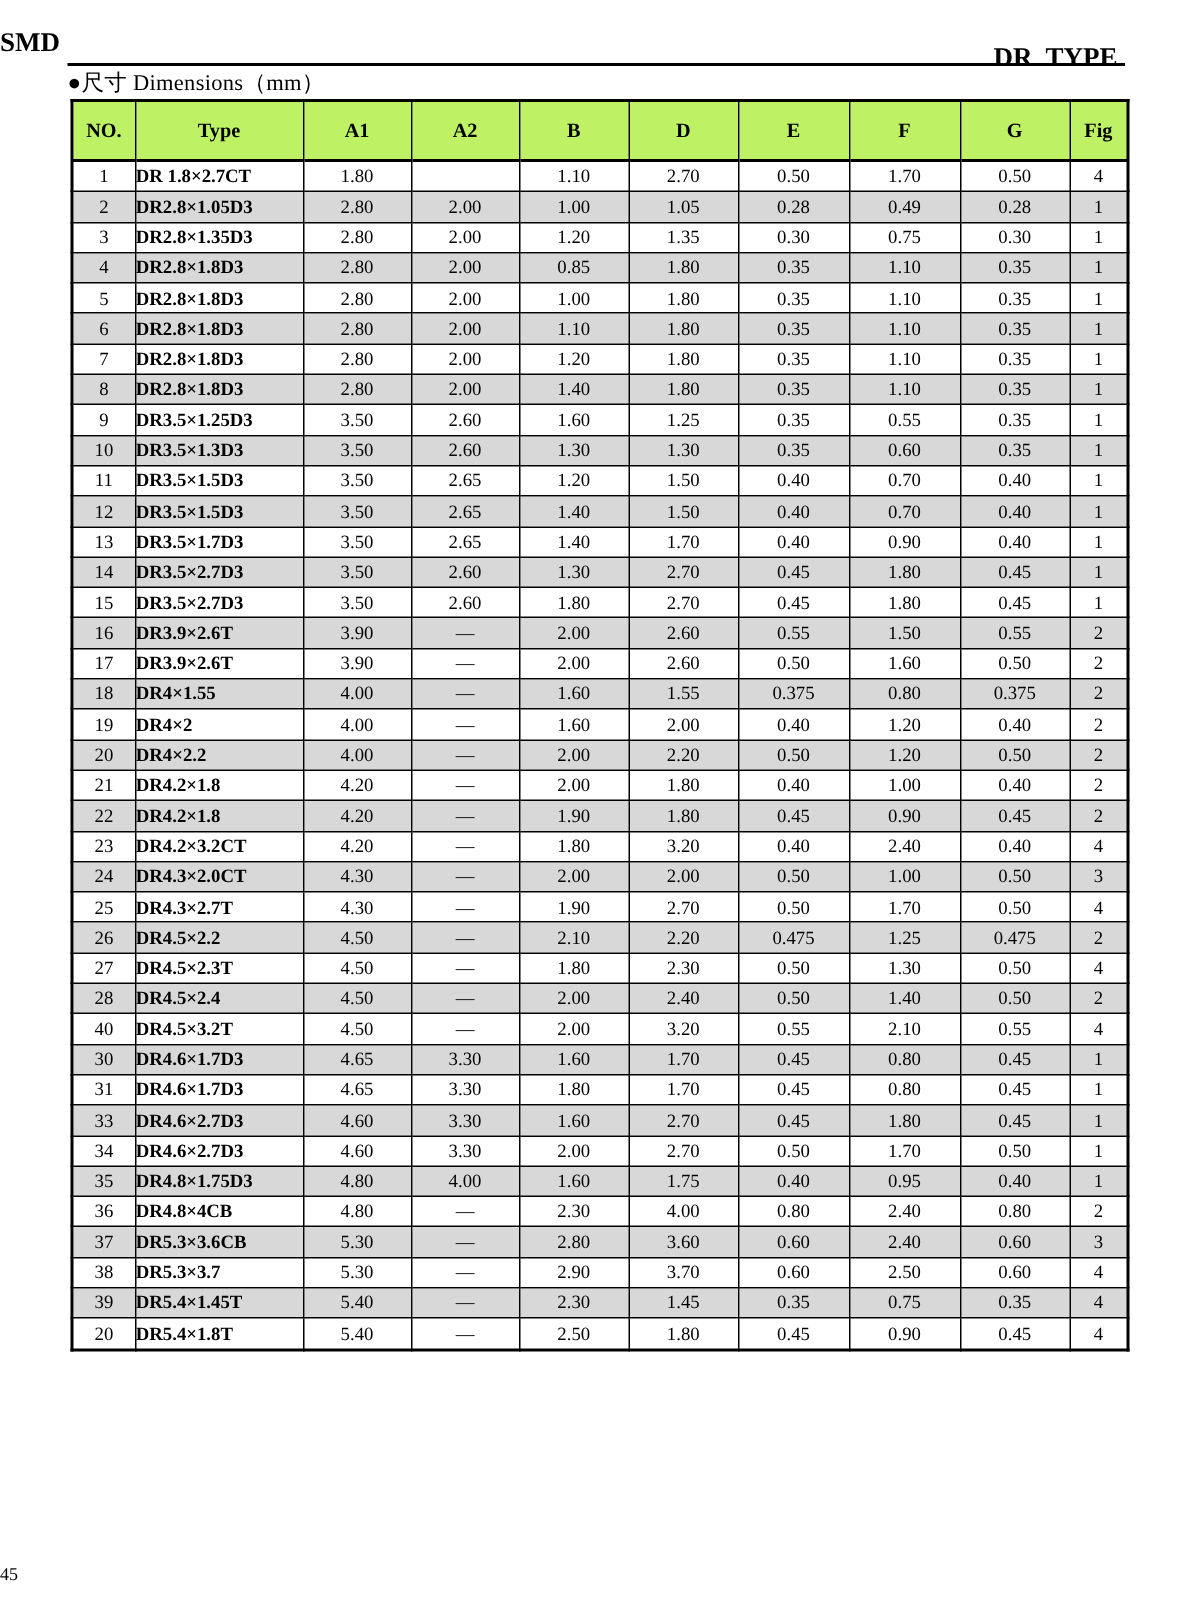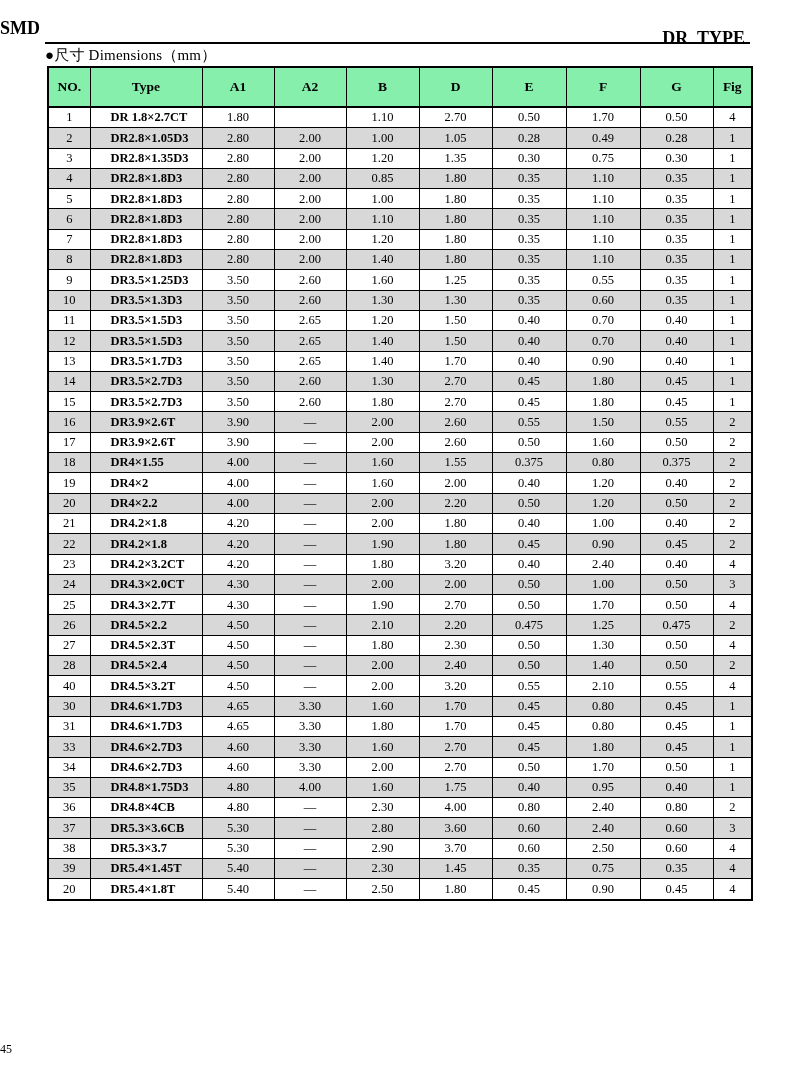--- a/index.html
+++ b/index.html
@@ -35,35 +35,35 @@
     border:2px solid #000;
   }
   .dim-table th, .dim-table td {
     border:1px solid #000;
     text-align:center;
     padding:0;
     overflow:hidden;
     white-space:nowrap;
   }
   .dim-table thead th {
-    background:#86efac;
+    background:#bef264;
     height:38px;
     font-size:13.5px;
     font-weight:bold;
     border-bottom:2px solid #000;
   }
   .dim-table tbody td {
     height:19.3px;
     font-size:12.5px;
     line-height:1;
   }
   .dim-table tbody tr:nth-child(even) td { background:#d8d8d8; }
   .dim-table td.type-cell {
     text-align:left;
-    padding-left:20px;
+    padding-left:0;
     font-weight:bold;
   }
   .page-number {
     position:absolute; top:1042px; left:0; width:100%;
     font-size:12px;
   }
 </style>
 </head>
 <body>
 

